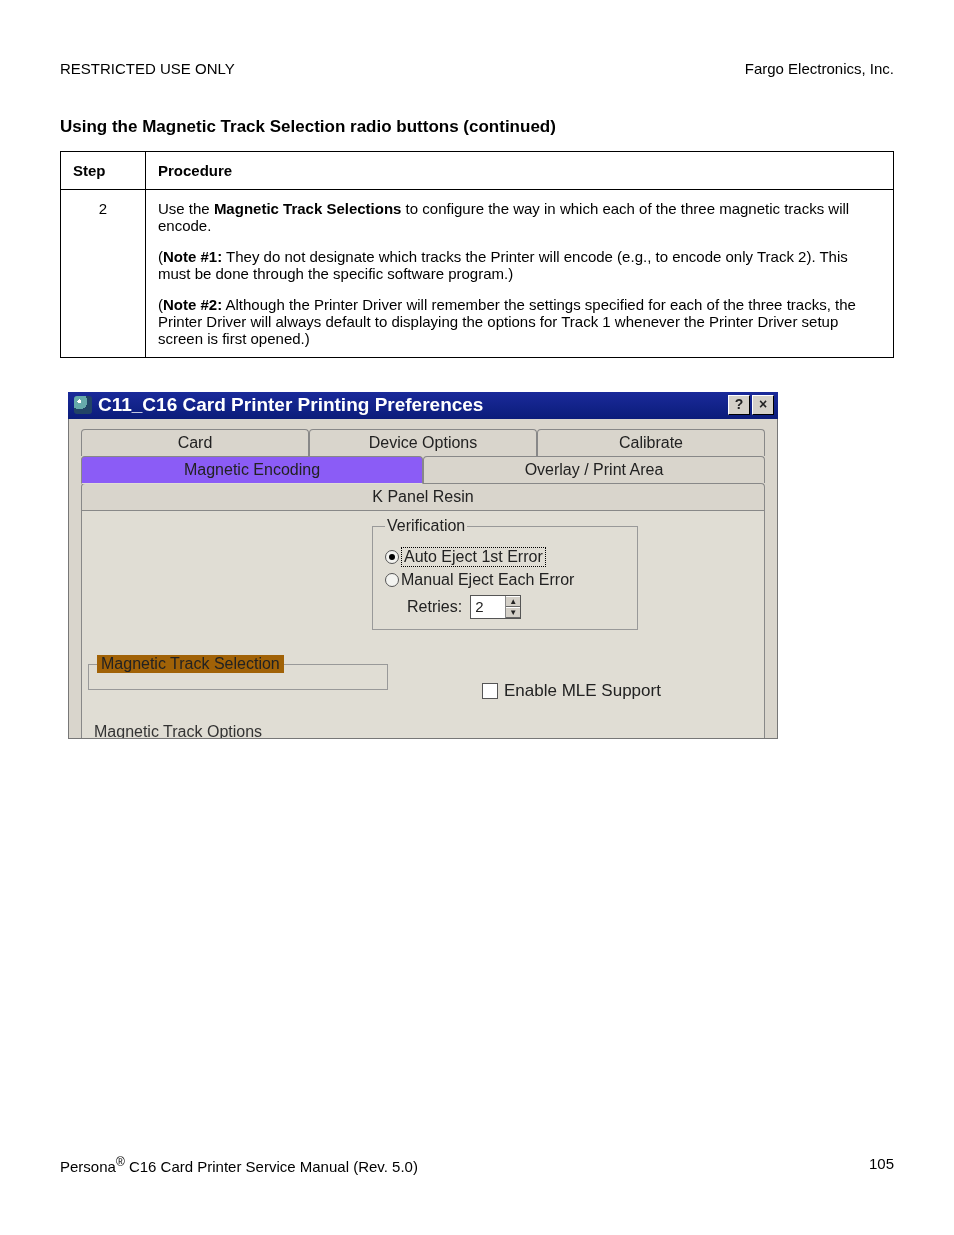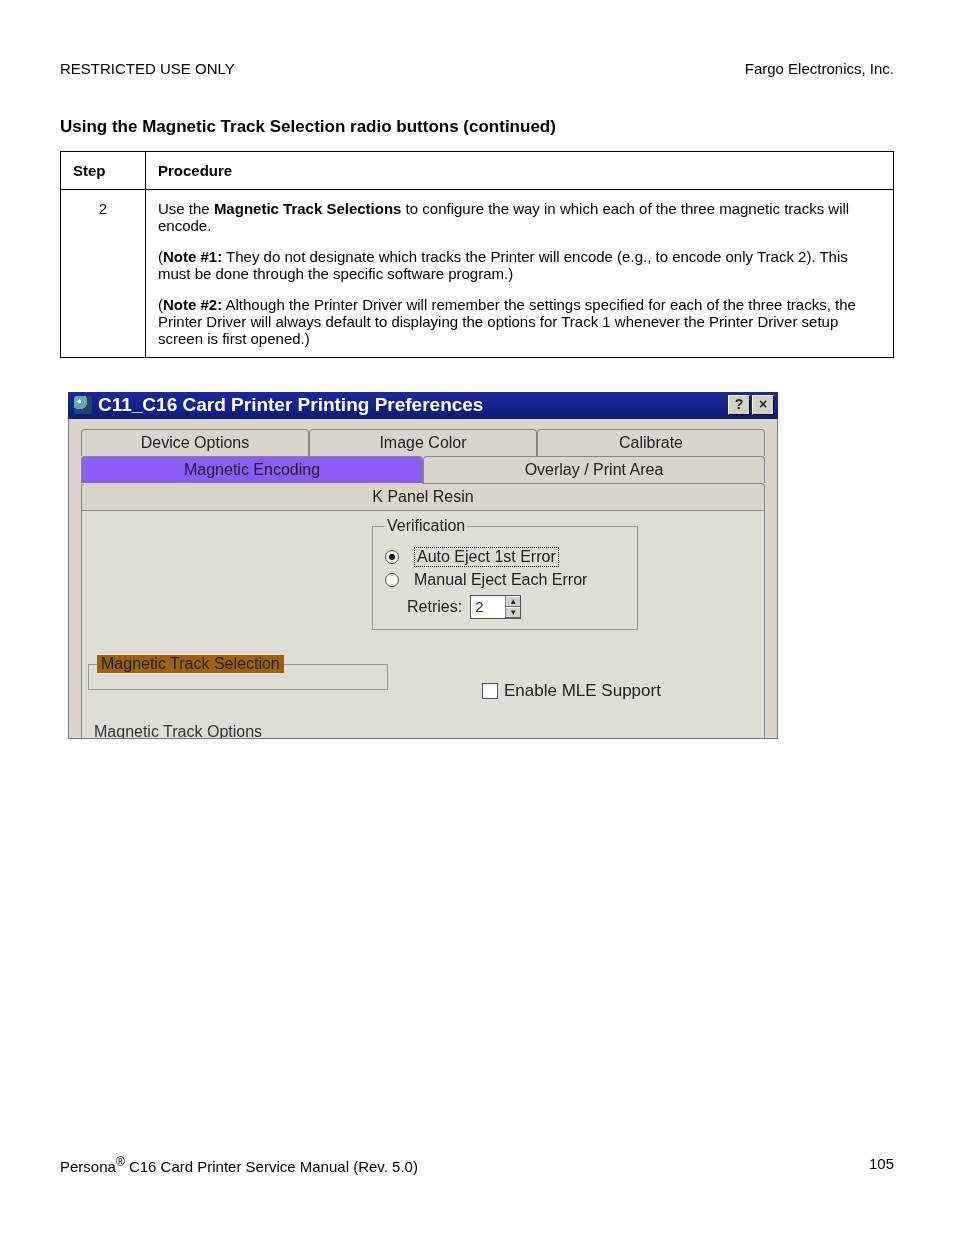--- a/index.html
+++ b/index.html
@@ -137,21 +137,21 @@
   .verification {
     position: absolute;
     left: 290px;
     top: 6px;
     width: 240px;
     padding: 8px 12px 10px 12px;
   }
   .radio-row {
     display: flex;
     align-items: center;
-    gap: 15px;
+    gap: 2px;
     margin: 4px 0;
   }
   .radio-dot {
     width: 12px; height: 12px;
     border: 1px solid #555;
     border-radius: 50%;
     background: #f3f3f0;
     display: inline-flex;
     align-items: center;
     justify-content: center;
@@ -291,22 +291,22 @@
   <div class="dialog-wrap">
     <div class="titlebar">
       <span class="title-icon"></span>
       <span>C11_C16 Card Printer Printing Preferences</span>
       <span class="titlebar-spacer"></span>
       <span class="titlebar-btn">?</span>
       <span class="titlebar-btn">×</span>
     </div>
     <div class="dialog-body">
       <div class="tabs">
+        <div class="tab back-row">Card</div>
         <div class="tab back-row">Device Options</div>
-        <div class="tab back-row">Image Color</div>
         <div class="tab back-row">Calibrate</div>
         <div class="tab front-row active">Magnetic Encoding</div>
         <div class="tab front-row">Overlay / Print Area</div>
         <div class="tab front-row">K Panel Resin</div>
       </div>
       <div class="tab-content">
 
         <fieldset class="grp verification">
           <legend>Verification</legend>
           <div class="radio-row">

